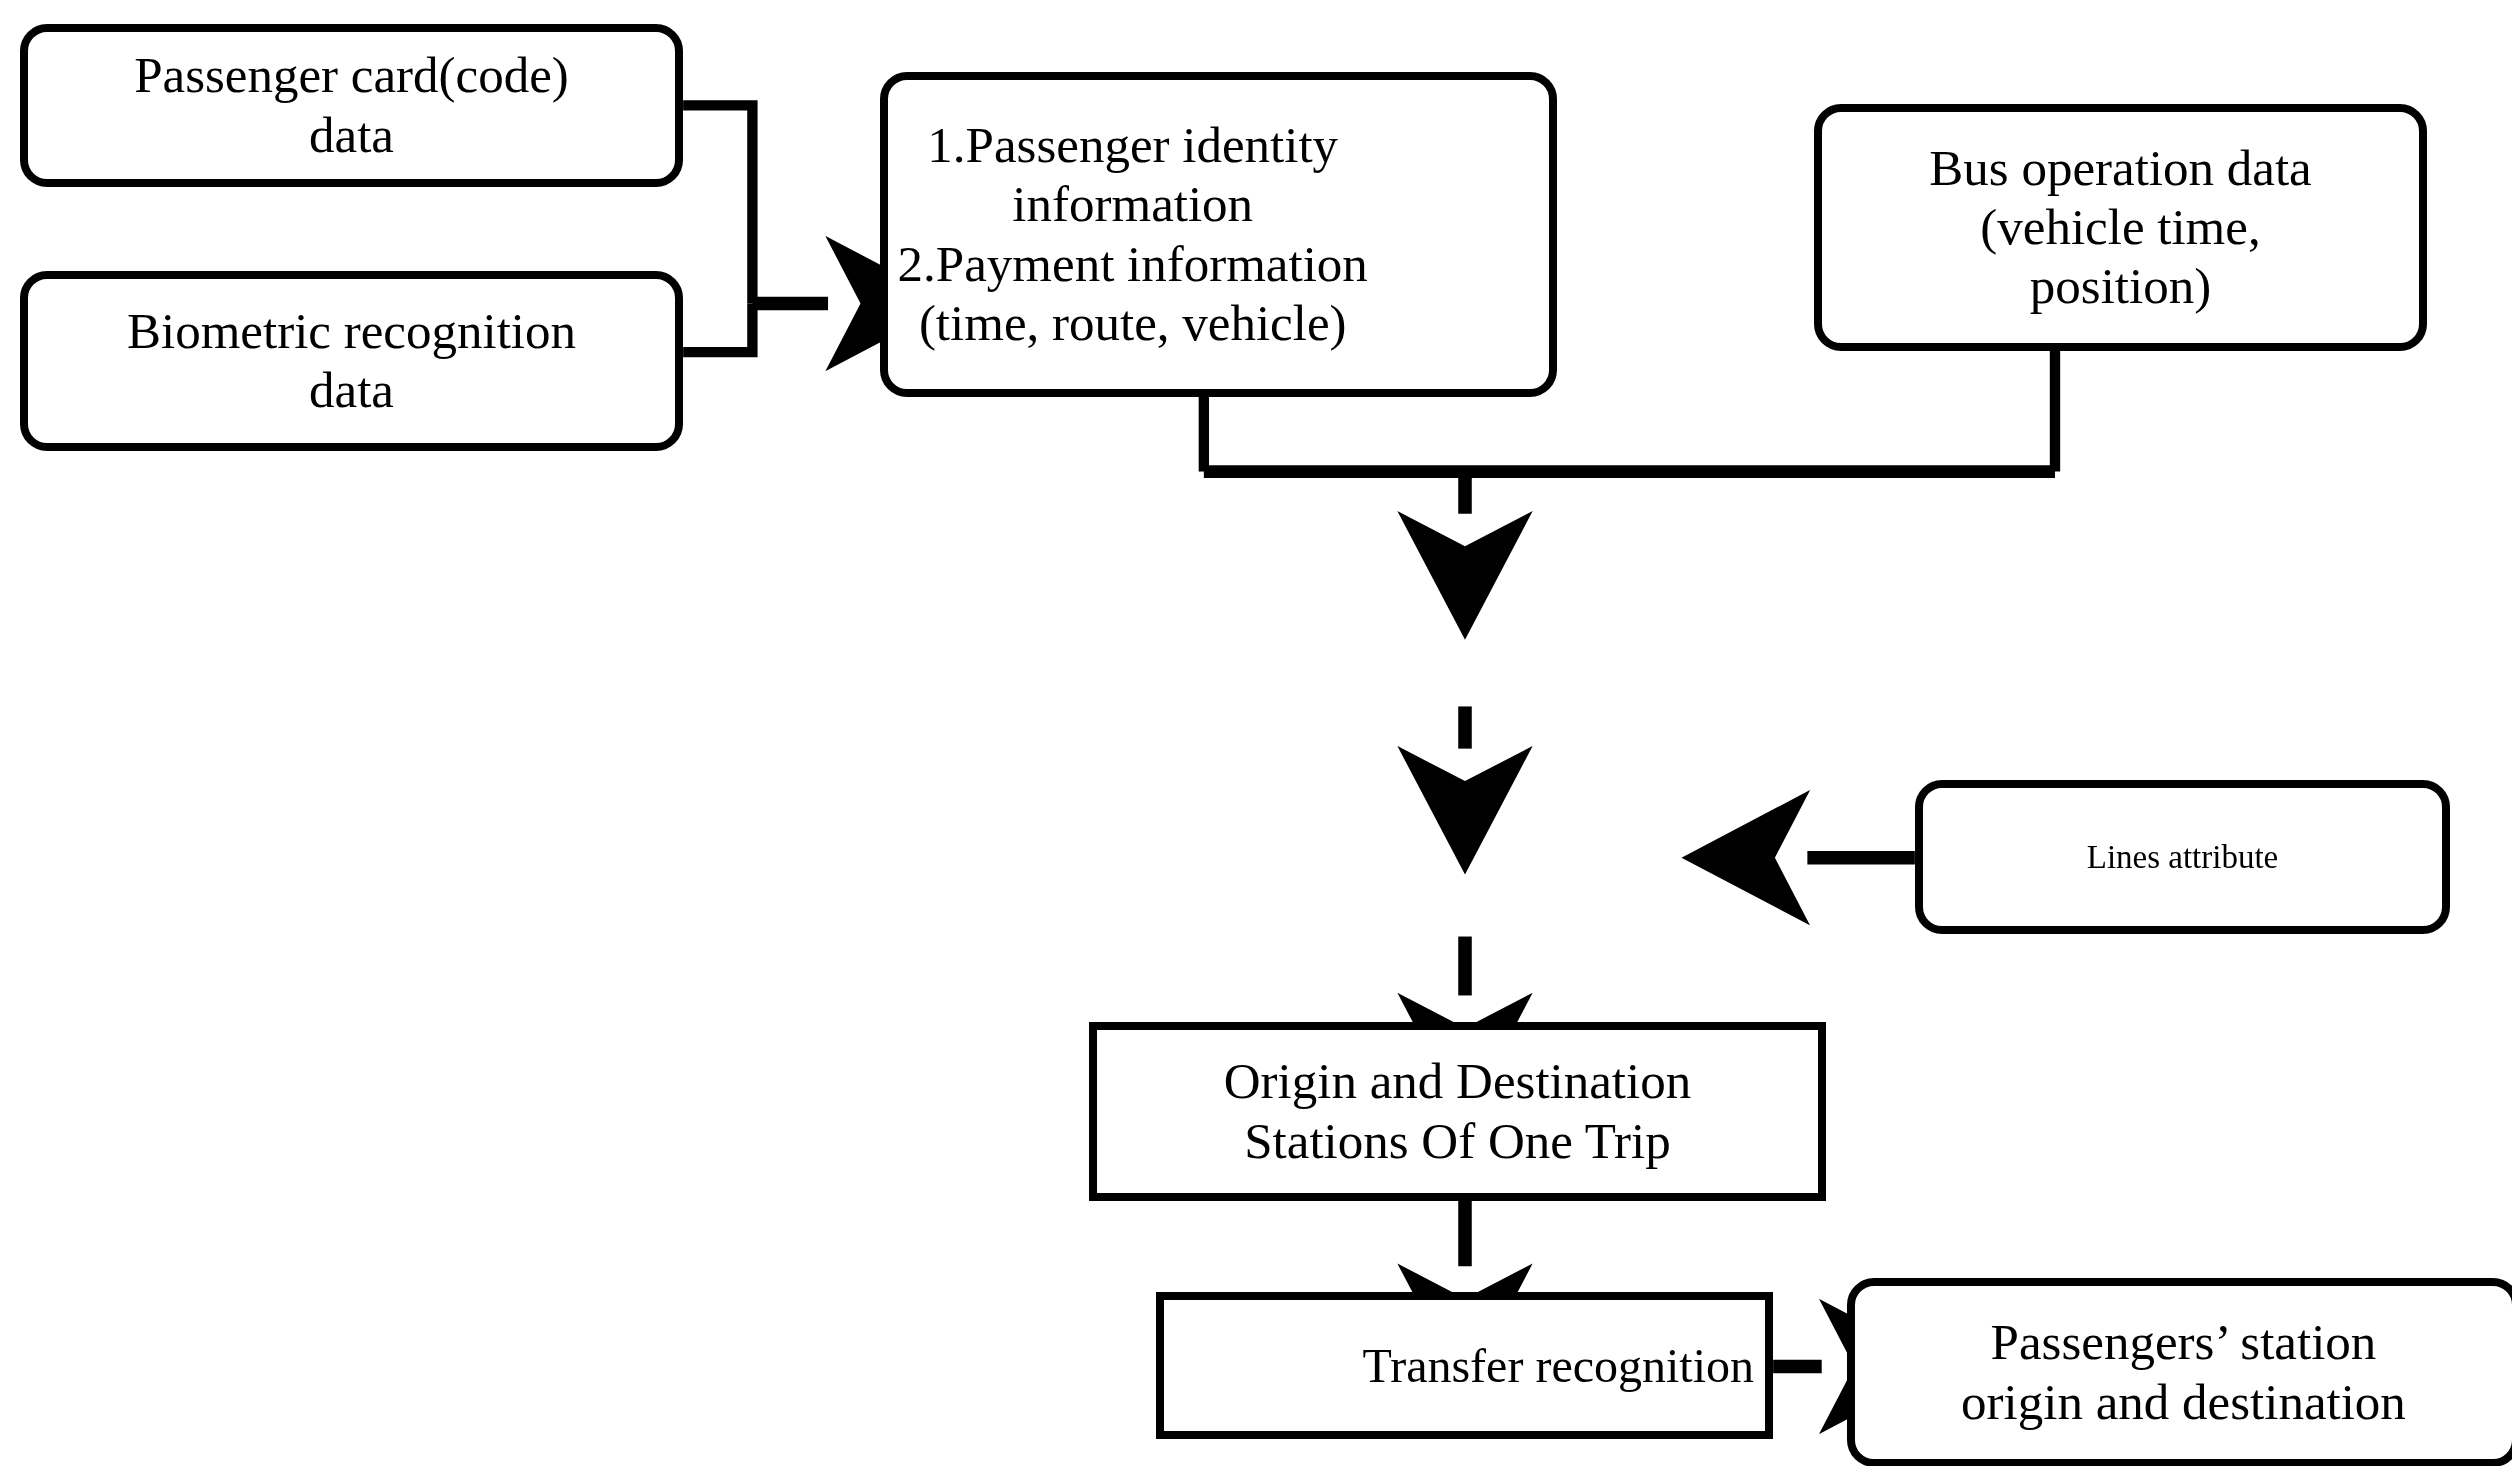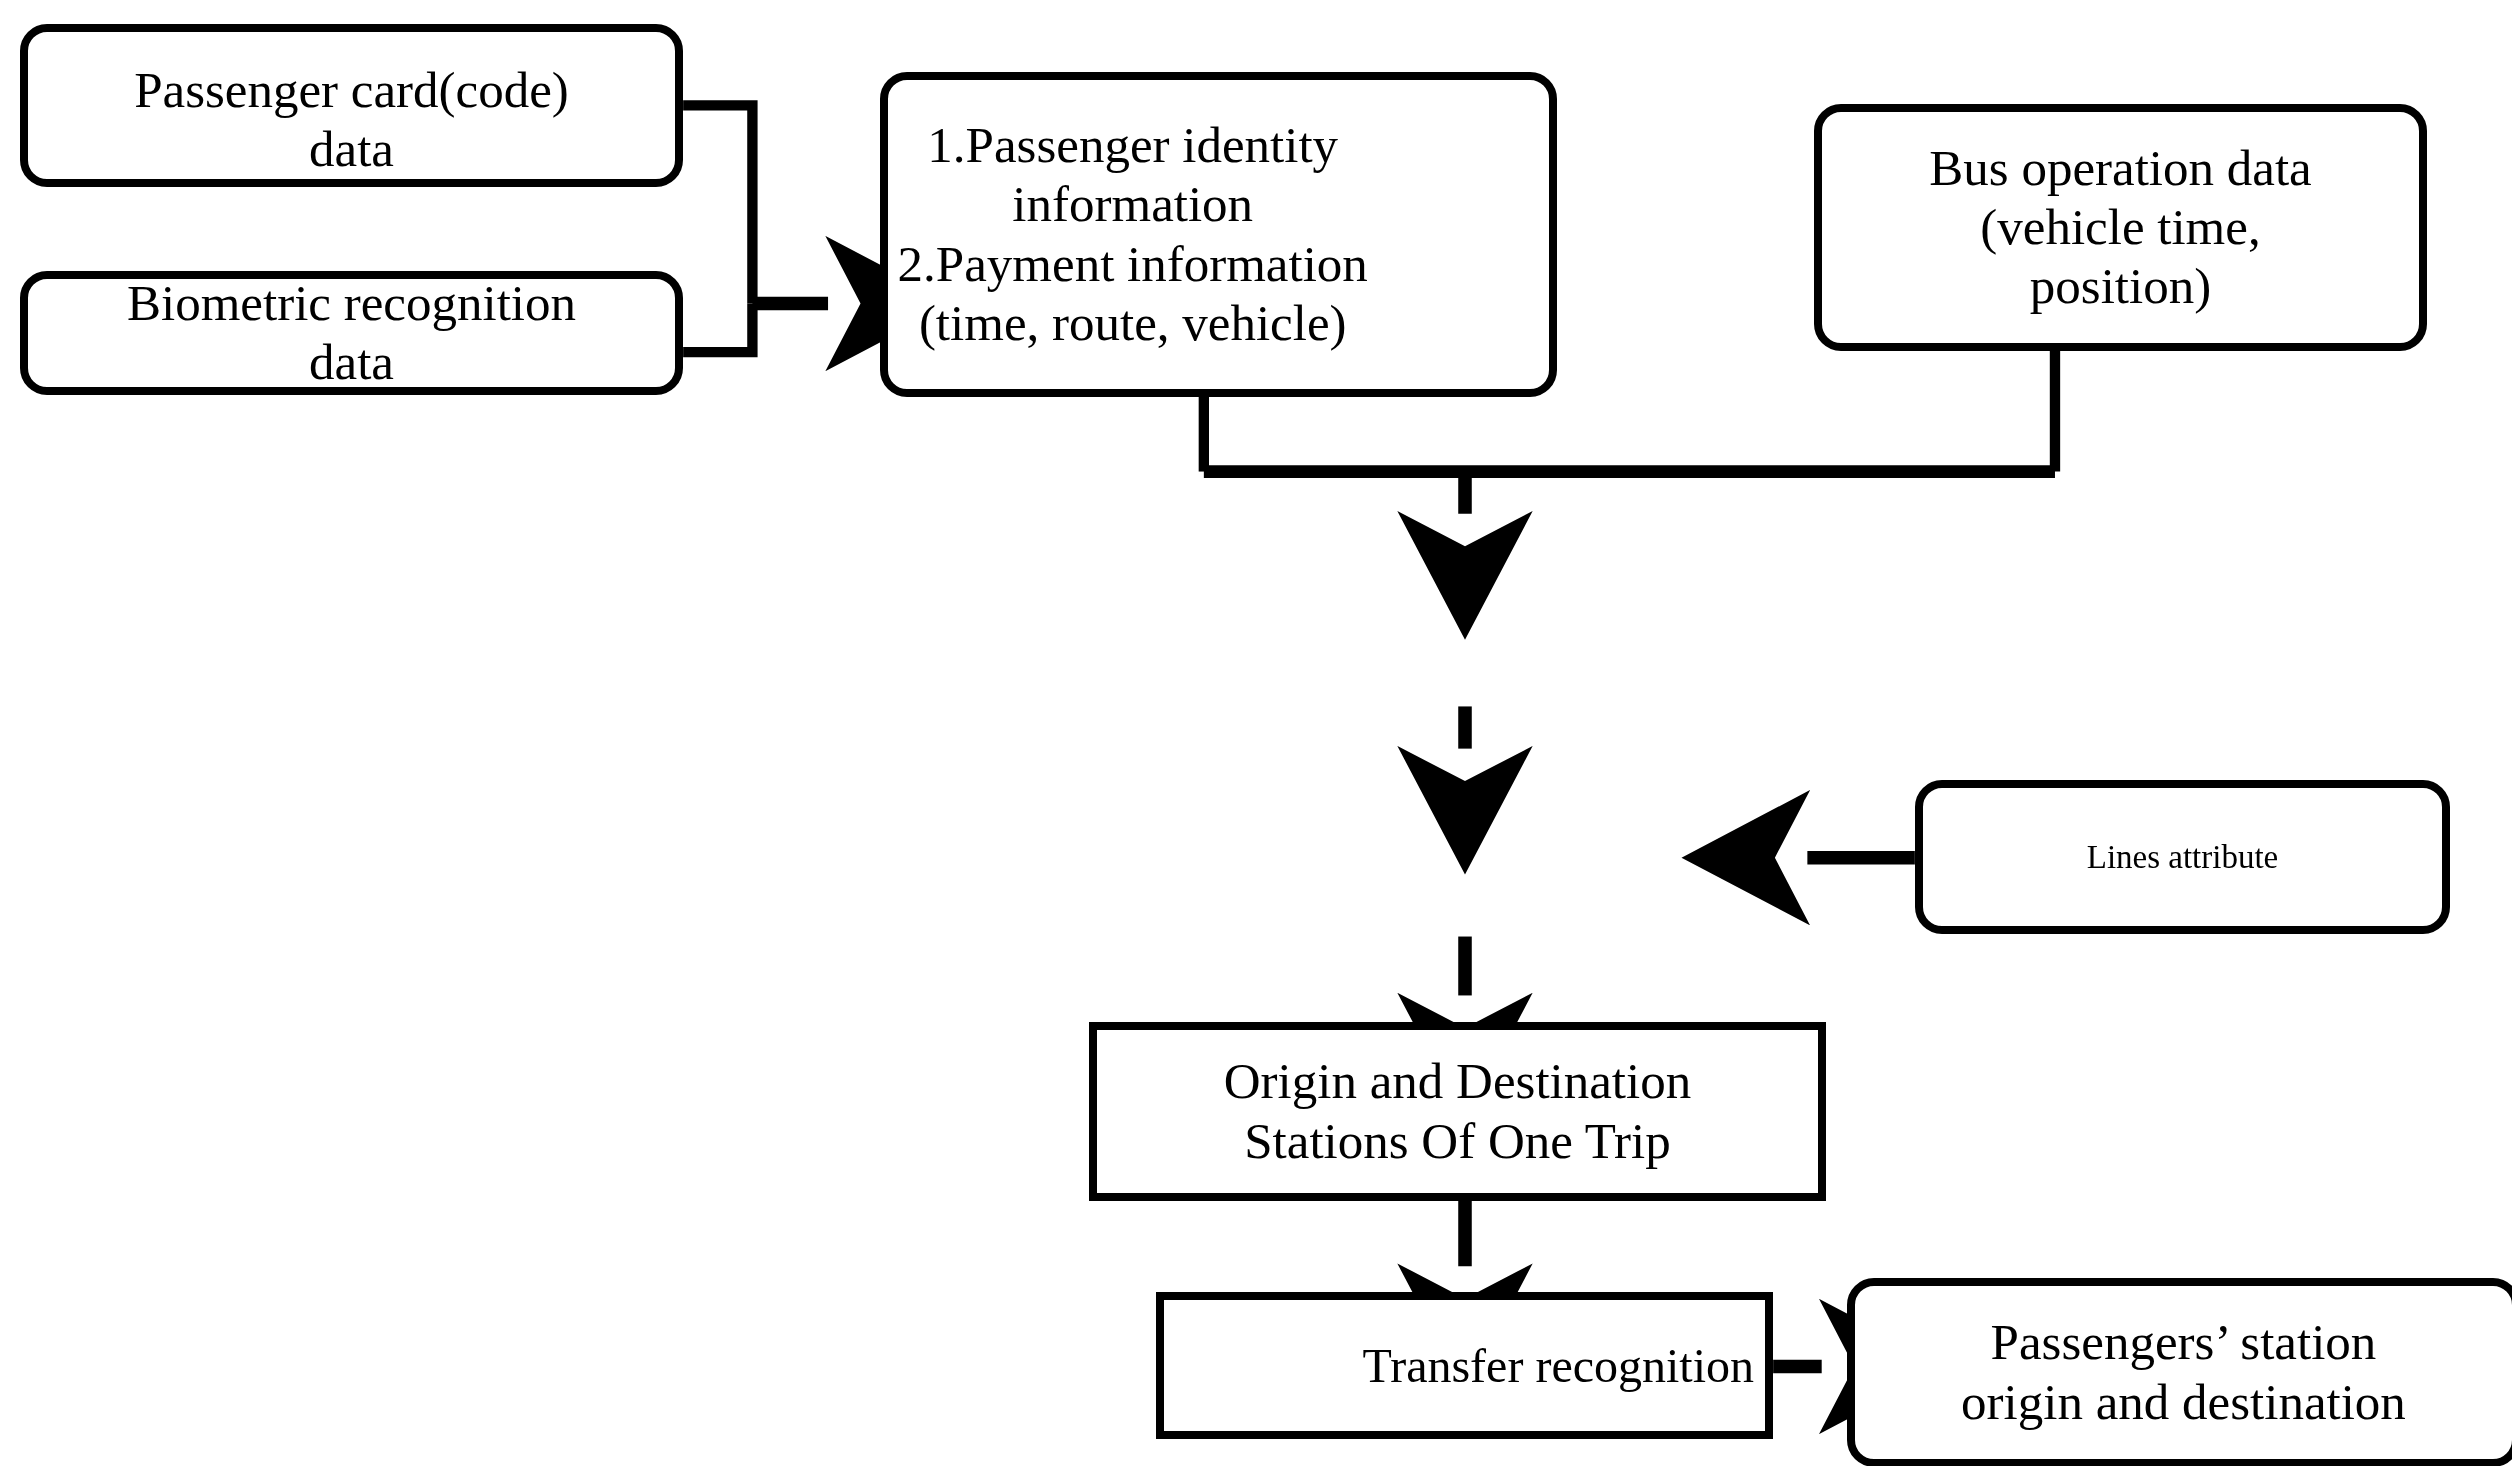--- a/index.html
+++ b/index.html
@@ -105,26 +105,26 @@
         <path d="M1840,1508 L1840,1590" marker-end="url(#ah-down)" stroke-width="17"></path>
       </g>
 
       <g>
         <path d="M2227,1716 L2288,1716" marker-end="url(#ah-down)" stroke-width="17"></path>
       </g>
 
     </g>
   </svg>
 
-  <div class="node rounded" style="left:20px; top:24px; width:663px; height:163px; font-size:51px;align-items:flex-end;">
+  <div class="node rounded" style="left:20px; top:24px; width:663px; height:163px; font-size:51px;">
     <span class="txt">Passenger card(code)
 data</span>
   </div>
 
-  <div class="node rounded" style="left:20px; top:271px; width:663px; height:124px; font-size:51px;">
+  <div class="node rounded" style="left:20px; top:271px; width:663px; height:180px; font-size:51px;">
     <span class="txt">Biometric recognition
 data</span>
   </div>
 
   <div class="node rounded leftal" style="left:880px; top:72px; width:677px; height:325px; font-size:51px;">
     <span class="txt">1.Passenger identity
 information
 2.Payment information
 (time, route, vehicle)</span>
   </div>

